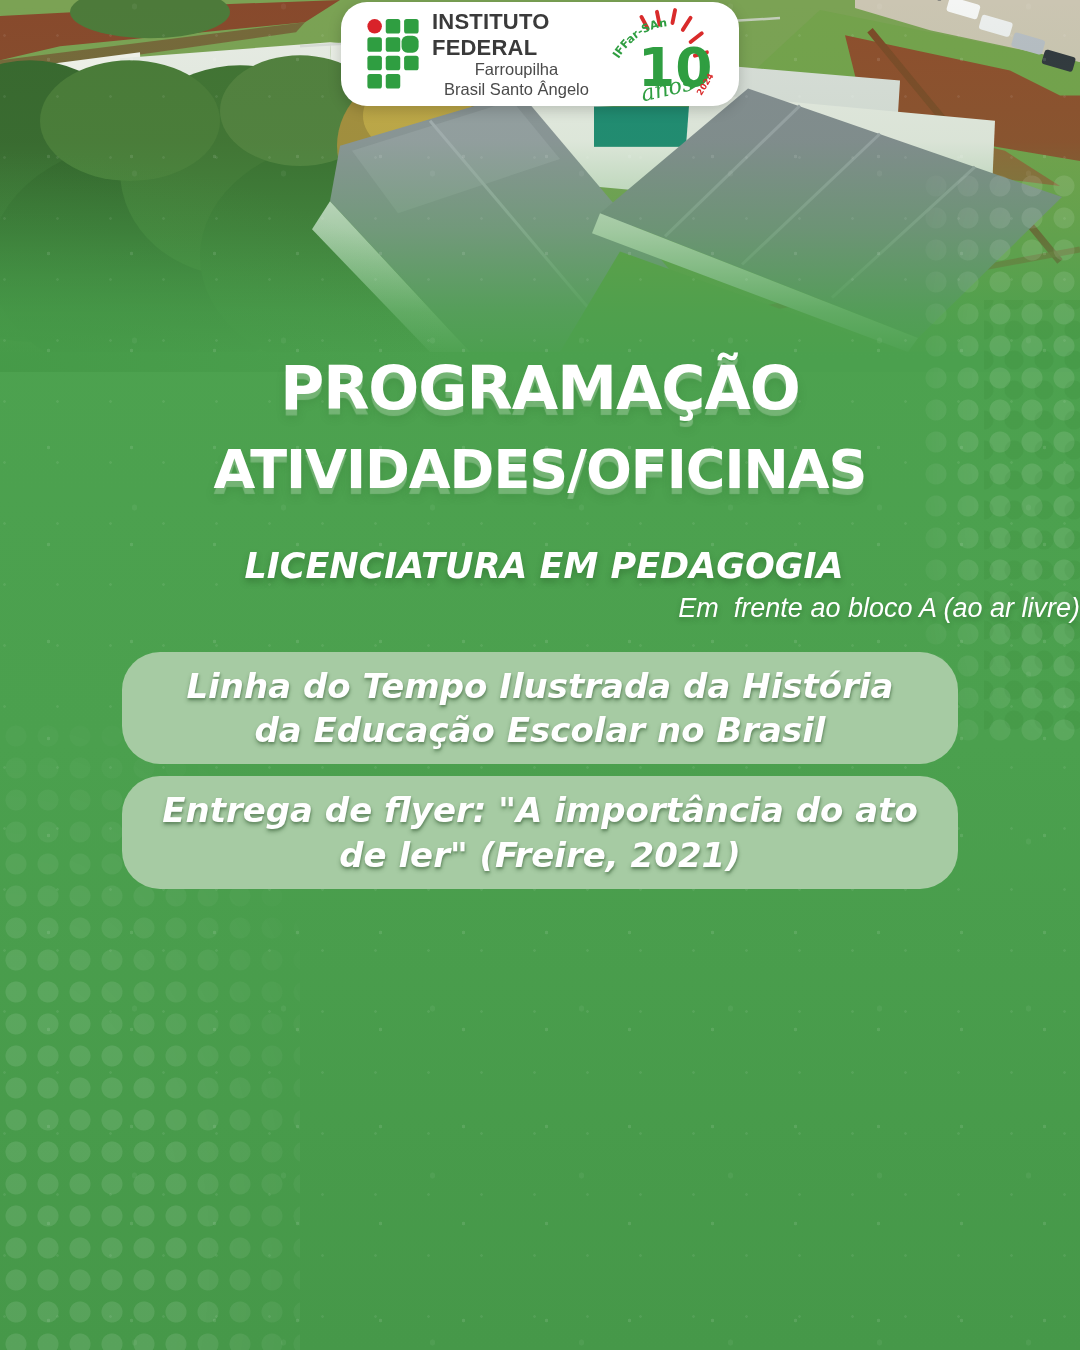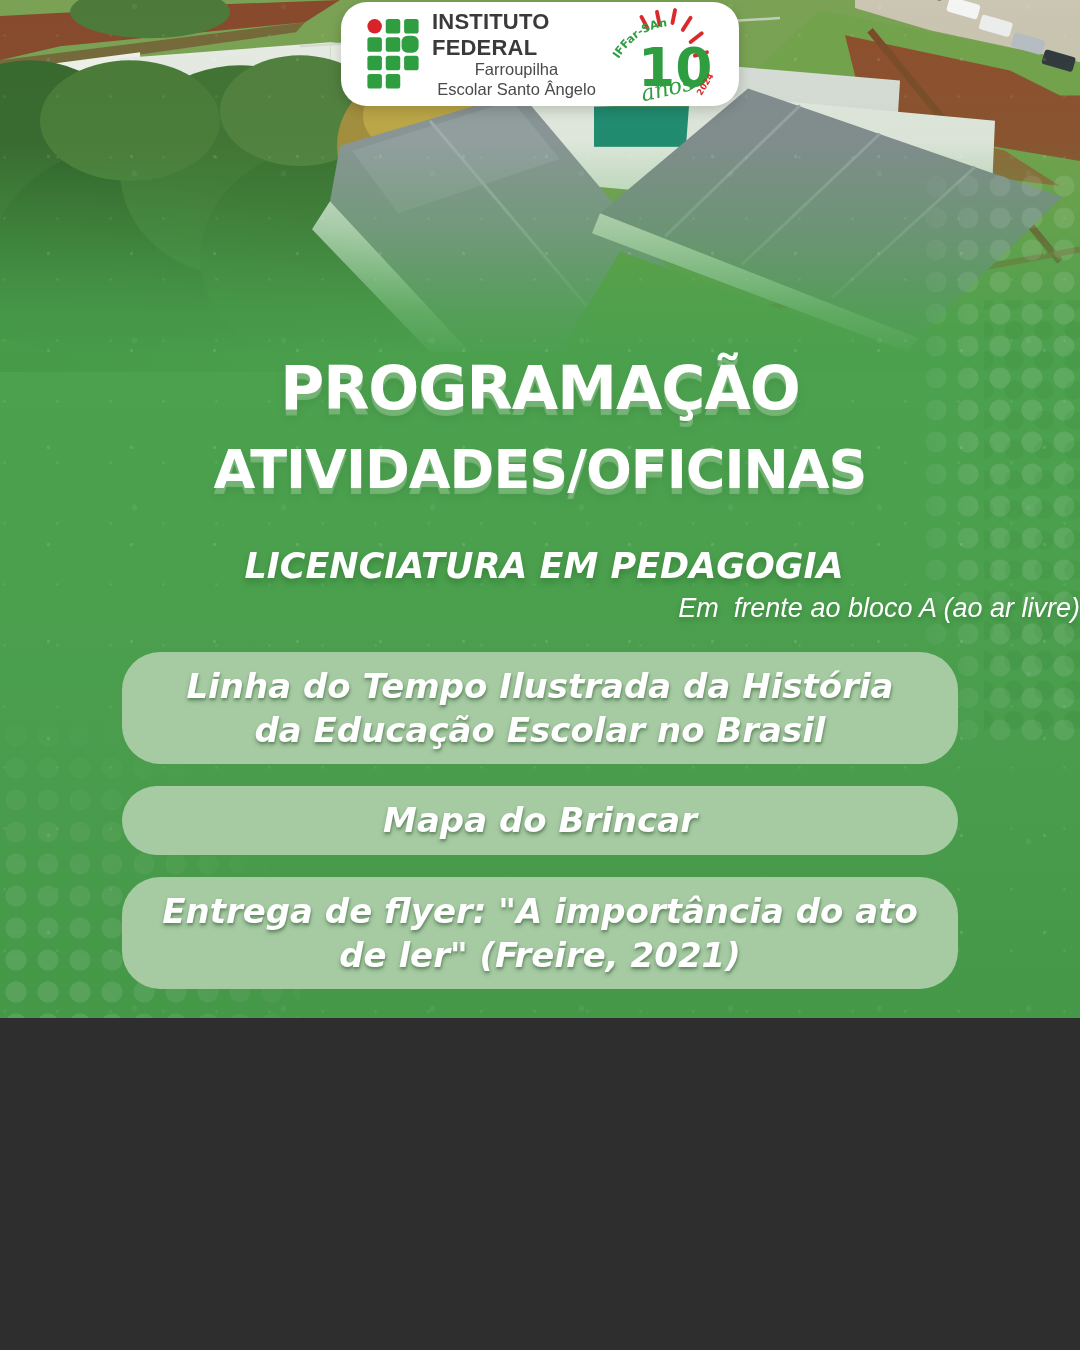--- a/index.html
+++ b/index.html
@@ -1,17 +1,17 @@
 <!DOCTYPE html>
 <html><head>
 <meta charset="utf-8">
 <style>
   html,body{margin:0;padding:0;background:#2e2e2e;}
   .canvas{
-    position:relative;width:1080px;height:1018px;margin:0 auto;overflow:hidden;
+    position:relative;width:1080px;height:1350px;margin:0 auto;overflow:hidden;
     background:linear-gradient(180deg,#4ea350 0%,#4ba04e 55%,#469849 100%);
     font-family:"Liberation Sans","DejaVu Sans",sans-serif;
   }
   
   .photo{position:absolute;top:0;left:0;width:1080px;height:352px;display:block;}
   .photo-fade{
     position:absolute;top:0;left:0;width:1080px;height:372px;
     background:
       radial-gradient(60% 85% at 0% 100%, rgba(66,150,68,0.60), rgba(66,150,68,0) 70%),
       linear-gradient(180deg, rgba(75,160,78,0) 0%, rgba(75,160,78,0.08) 38%,
@@ -64,21 +64,21 @@
     text-shadow:0 4px 6px rgba(30,80,30,0.35);
   }
   .location{
     position:absolute;top:591px;left:0;width:1080px;text-align:right;color:#fff;
     font-size:27px;font-style:italic;line-height:34px;white-space:pre-wrap;
     text-shadow:0 3px 5px rgba(30,80,30,0.35);
   }
   
   .cards{
     position:absolute;top:652px;left:122px;width:836px;
-    display:flex;flex-direction:column;gap:22px;
+    display:flex;flex-direction:column;gap:12px;
   }
   .card{
     background:#a6cba3;border-radius:38px;box-sizing:border-box;
     padding:12px 40px;width:836px;
     color:#ffffff;text-align:center;white-space:pre-wrap;
     font-family:"DejaVu Sans","Liberation Sans",sans-serif;
     font-size:34px;font-weight:bold;font-style:italic;line-height:1.3;
     text-shadow:0 3px 4px rgba(30,70,30,0.35), 1px 2px 2px rgba(30,70,30,0.25);
   }
 </style>
@@ -160,21 +160,21 @@
         <rect x="0" y="43" width="17" height="17" rx="3"></rect>
         <rect x="21.5" y="43" width="17" height="17" rx="3"></rect>
         <rect x="43" y="43" width="17" height="17" rx="3"></rect>
         <rect x="0" y="64.5" width="17" height="17" rx="3"></rect>
         <rect x="21.5" y="64.5" width="17" height="17" rx="3"></rect>
       </g>
     </svg>
     <div class="inst-text">
       <div class="inst-name">INSTITUTO FEDERAL</div>
       <div class="inst-sub">Farroupilha</div>
-      <div class="inst-sub">Escolar Santo Ângelo</div>
+      <div class="inst-sub">Brasil Santo Ângelo</div>
     </div>
     <svg class="anniv" viewBox="0 0 130 110" aria-hidden="true">
       <defs>
         <path id="arcp" d="M 10,66 Q 44,8 102,28" fill="none"></path>
       </defs>
       <g stroke="#d92b2b" stroke-width="4.5" stroke-linecap="round">
         <line x1="58" y1="6" x2="61" y2="21"></line>
         <line x1="79" y1="4" x2="76" y2="19"></line>
         <line x1="97" y1="13" x2="88" y2="27"></line>
         <line x1="110" y1="31" x2="97" y2="41"></line>
@@ -191,17 +191,16 @@
     </svg>
   </div>
 
   <div class="title title-1">PROGRAMAÇÃO</div>
   <div class="title title-2">ATIVIDADES/OFICINAS</div>
   <div class="subtitle">LICENCIATURA EM PEDAGOGIA</div>
   <div class="location">Em  frente ao bloco A (ao ar livre)</div>
 
   <div class="cards">
     <div class="card">Linha do Tempo Ilustrada da História da Educação Escolar no Brasil</div>
-    <div class="card">Mapa do Brincar</div>
     <div class="card">Entrega de flyer: "A importância do ato de ler" (Freire, 2021)</div>
   </div>
 
 </div>
 
 </body></html>

